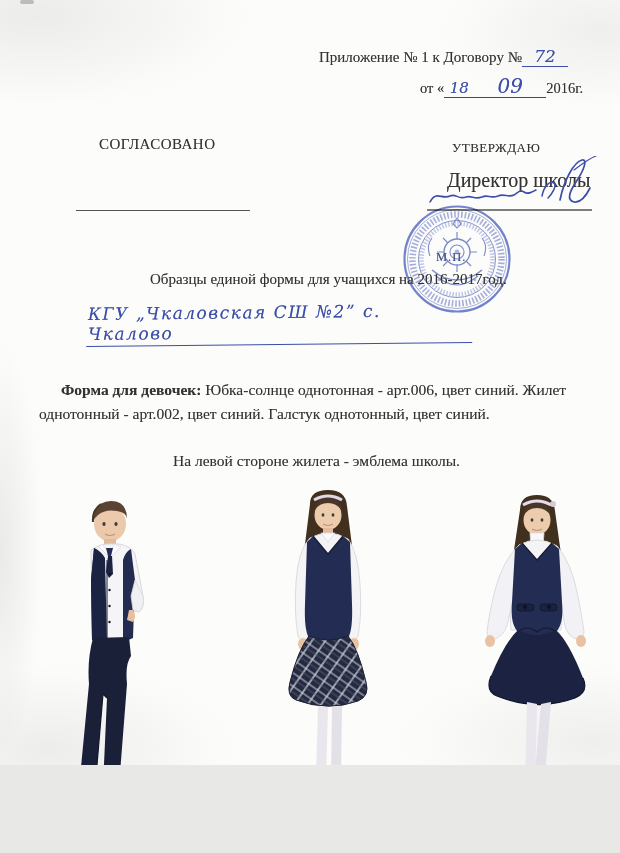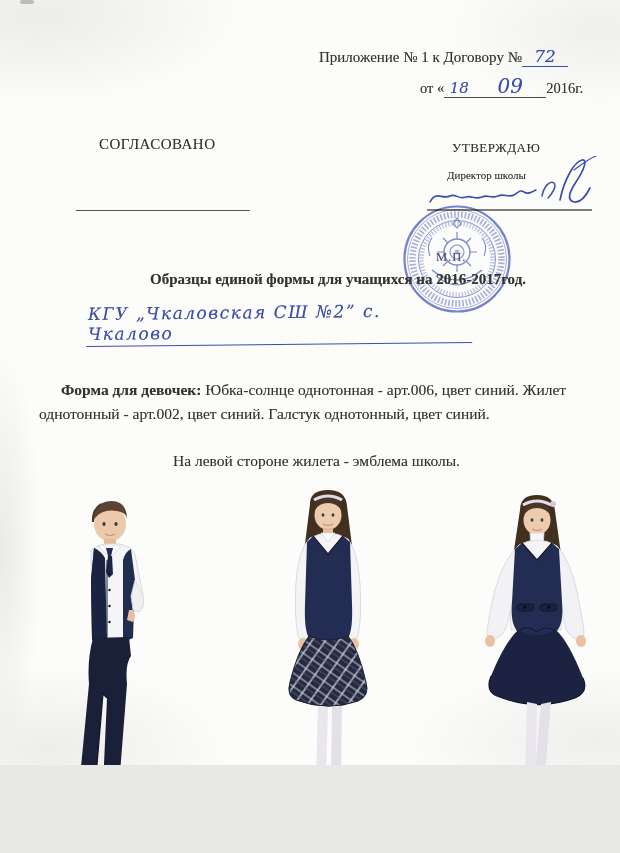--- a/index.html
+++ b/index.html
@@ -39,21 +39,21 @@
 
   <div class="abs txt" style="left:319px;top:48px;font-size:15px;">
     <span>Приложение № 1  к  Договору №</span><span class="u" style="min-width:46px;border-color:#3c4ea8;"><span class="hw" style="font-size:17px;">72</span></span>
   </div>
   <div class="abs txt" style="left:420px;top:76px;font-size:14.5px;">
     <span>от «</span><span class="u" style="min-width:30px;"><span class="hw" style="font-size:15px;">18</span></span><span class="u" style="min-width:72px;"><span class="hw" style="font-size:20px;">09</span></span><span>2016г.</span>
   </div>
 
   <div class="abs txt" style="left:99px;top:136px;font-size:15px;letter-spacing:.5px;">СОГЛАСОВАНО</div>
   <div class="abs txt" style="left:452px;top:140px;font-size:13px;letter-spacing:.5px;font-family:Liberation Serif, serif;">УТВЕРЖДАЮ</div>
-  <div class="abs txt" style="left:447px;top:169px;font-size:11px;">Директор школы</div>
+  <div class="abs txt" style="left:447px;top:169px;font-size:20px;">Директор школы</div>
 
   <div class="abs blank-line" style="left:76px;top:209px;width:174px;height:1px;"></div>
 
   <svg class="abs" style="left:424px;top:156px;" width="174" height="60" viewBox="0 0 174 60">
     <path d="M6,46 C12,34 18,44 26,40 C32,37 34,44 42,41 C48,39 50,44 58,41 C64,38 66,43 74,40
              C80,37 84,42 90,39 C94,37 96,33 100,36 C104,39 108,36 112,34" fill="none" stroke="#3c4ea8" stroke-width="1.6" stroke-linecap="round"></path>
     <path d="M118,40 C120,30 126,24 130,27 C133,30 128,38 124,42" fill="none" stroke="#3c4ea8" stroke-width="1.5" stroke-linecap="round"></path>
     <path d="M136,44 C140,24 150,6 158,4 C164,3 160,14 152,26 C146,35 142,44 150,46 C156,47 162,40 166,32" fill="none" stroke="#3c4ea8" stroke-width="1.7" stroke-linecap="round"></path>
     <path d="M150,14 C158,8 166,2 172,0" fill="none" stroke="#3c4ea8" stroke-width="1.2" stroke-linecap="round"></path>
     <line x1="3" y1="54" x2="168" y2="54" stroke="#55554f" stroke-width="1.4"></line>
@@ -80,21 +80,21 @@
       </g>
       <g fill="#5063bd" opacity=".5">
         <circle cx="55" cy="48" r="2.4"></circle>
         <circle cx="37" cy="76" r="1.3"></circle>
           <circle cx="73" cy="76" r="1.3"></circle>
       </g>
     </svg>
     <div class="abs mp" style="left:34px;top:46px;">М.П.</div>
   </div>
 
-  <div class="abs txt" style="left:150px;top:271px;font-size:15px;font-weight:bold;">Образцы единой формы для учащихся на 2016-2017год.</div>
+  <div class="abs txt" style="left:150px;top:271px;font-size:15px;">Образцы единой формы для учащихся на 2016-2017год.</div>
 
   <div class="abs hw school-line" style="left:86px;top:302px;width:378px;">КГУ „Чкаловская СШ №2” с. Чкалово</div>
 
   <div class="para" style="top:378px;">
     <b>Форма для девочек:</b><span> Юбка-солнце однотонная - арт.006, цвет синий. Жилет однотонный - арт.002, цвет синий. Галстук однотонный, цвет синий.</span>
   </div>
   <div class="abs txt" style="left:173px;top:452px;font-size:15.5px;">На левой стороне жилета - эмблема школы.</div>
 
   <div class="photo" style="left:55px;top:488px;">
     <svg width="105" height="322" viewBox="0 0 105 322">

